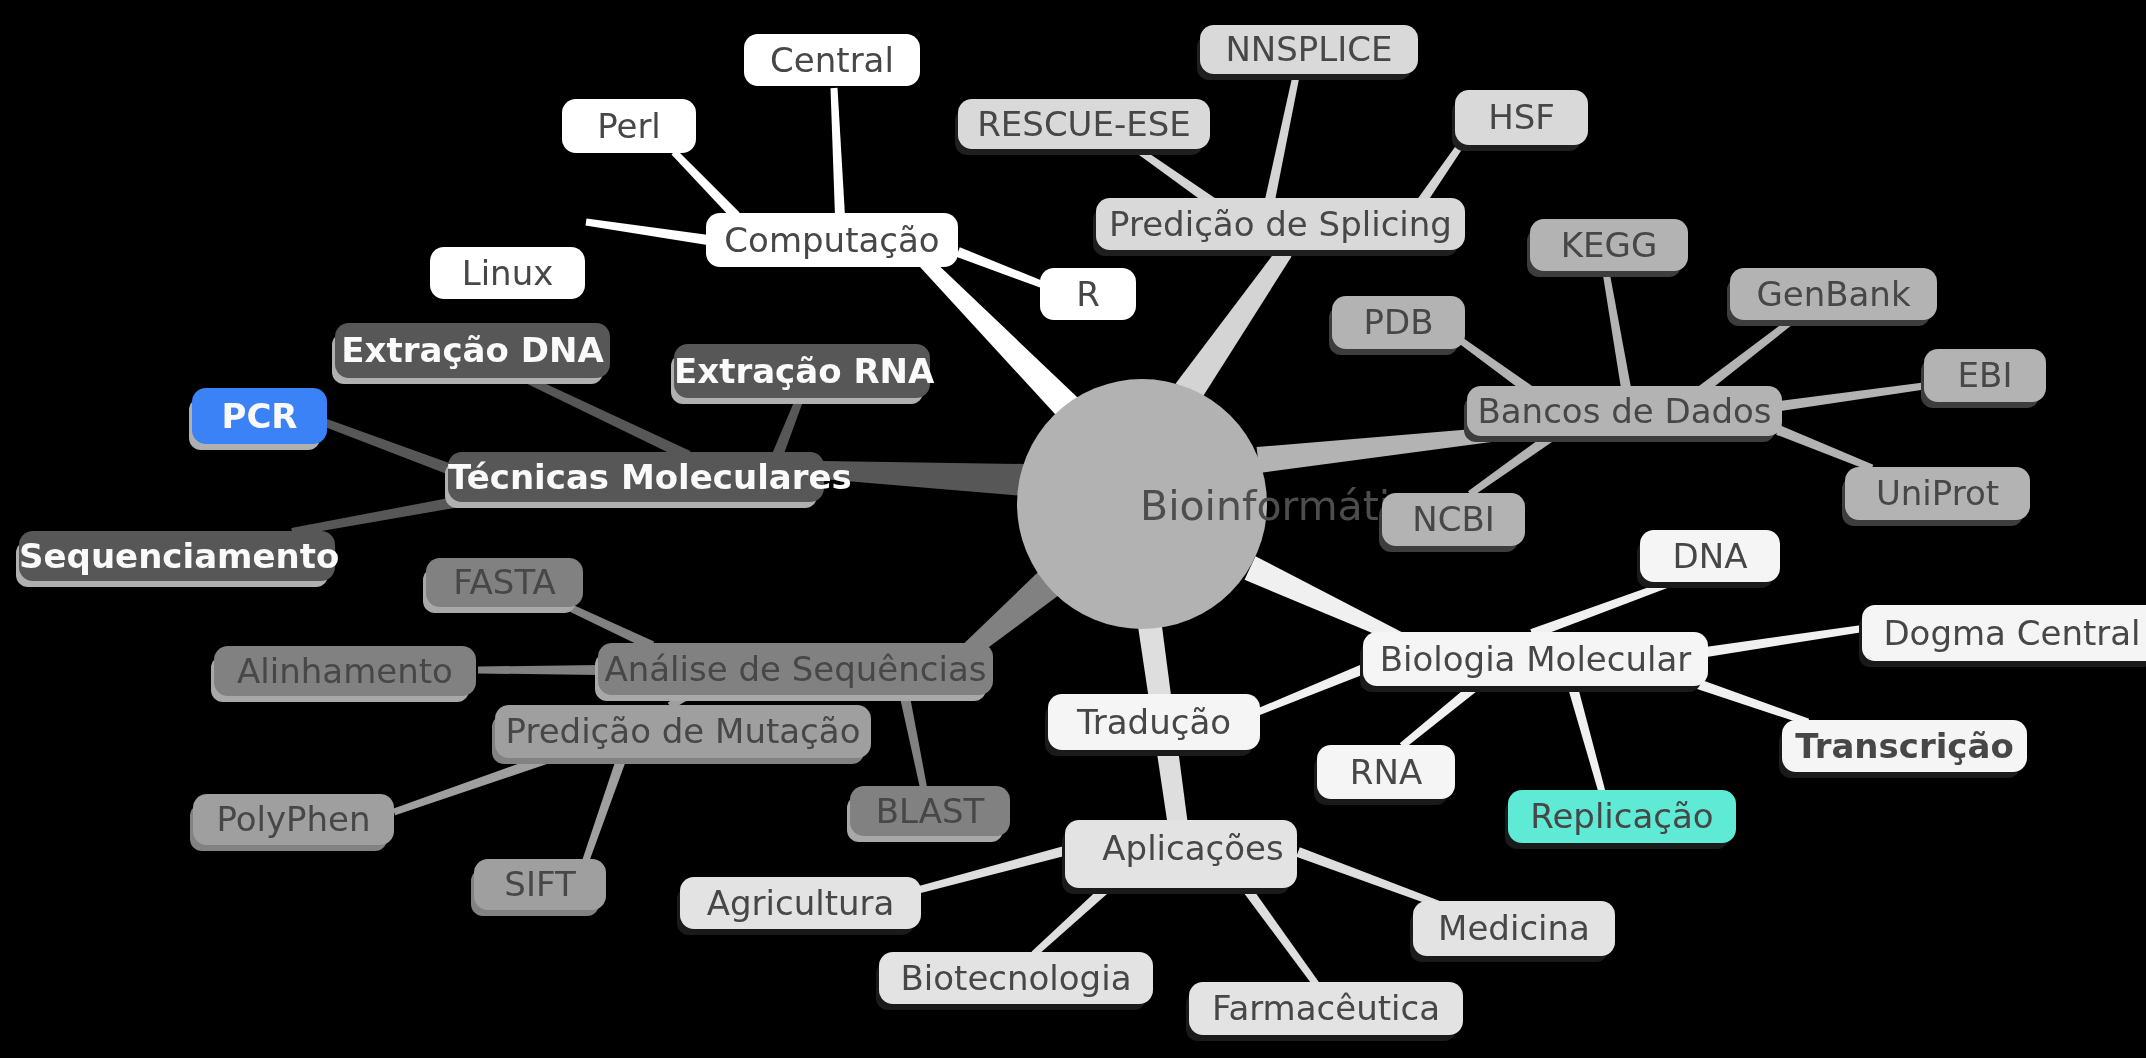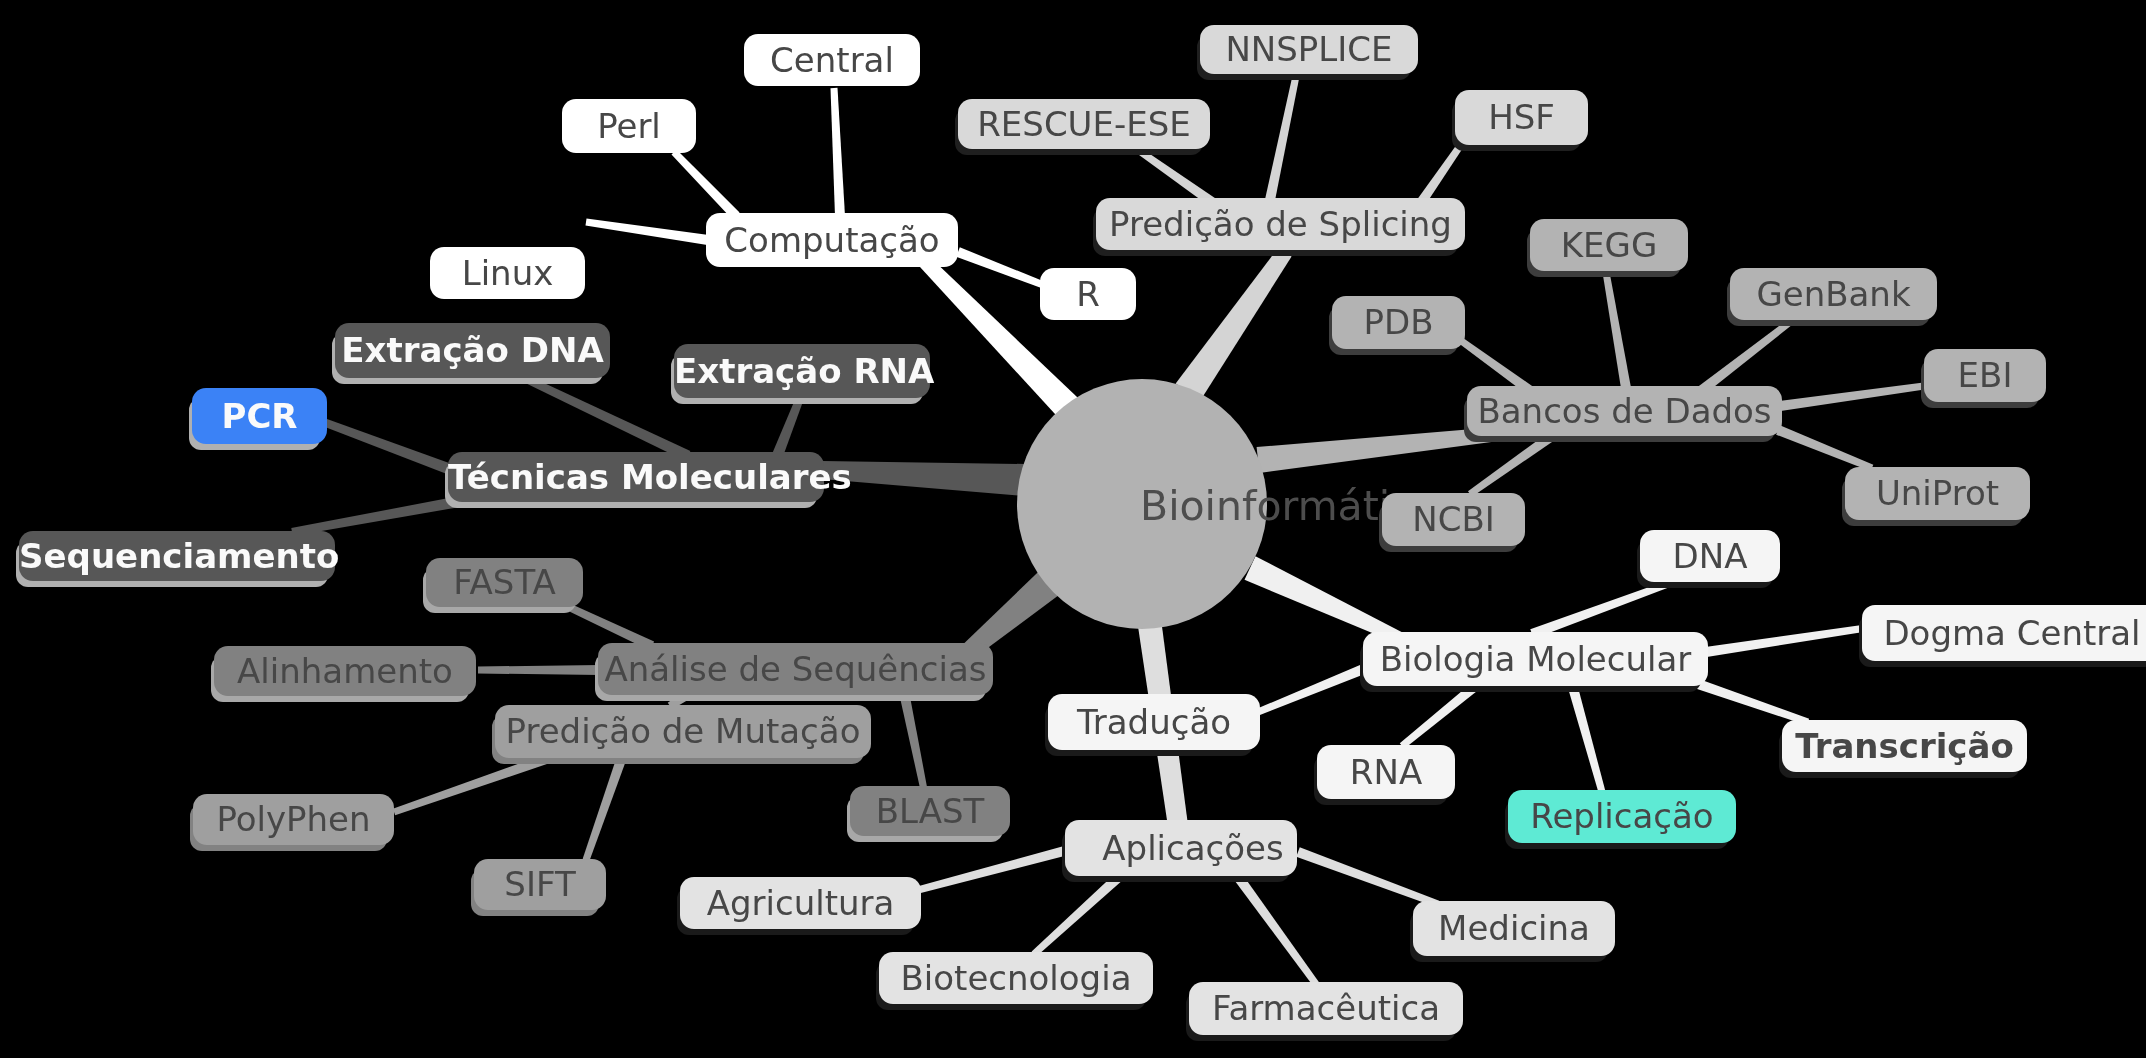--- a/index.html
+++ b/index.html
@@ -120,19 +120,19 @@
       <div class="node" style="left: 495px; top: 705px; width: 376px; height: 53px; line-height: 53px; background: rgb(159, 159, 159); color: rgb(71, 71, 71); box-shadow: rgb(130, 130, 130) -5px 8px 0px -2px;">Predição de Mutação</div>
       <div class="node" style="left: 193px; top: 794px; width: 201px; height: 51px; line-height: 51px; background: rgb(159, 159, 159); color: rgb(71, 71, 71); box-shadow: rgb(130, 130, 130) -5px 8px 0px -2px;">PolyPhen</div>
       <div class="node" style="left: 474px; top: 859px; width: 132px; height: 51px; line-height: 51px; background: rgb(159, 159, 159); color: rgb(71, 71, 71); box-shadow: rgb(130, 130, 130) -5px 8px 0px -2px;">SIFT</div>
       <div class="node" style="left: 1363px; top: 632px; width: 345px; height: 54px; line-height: 54px; background: rgb(245, 245, 245); color: rgb(71, 71, 71); box-shadow: rgb(26, 26, 26) -5px 8px 0px -2px;">Biologia Molecular</div>
       <div class="node" style="left: 1640px; top: 530px; width: 140px; height: 52px; line-height: 52px; background: rgb(245, 245, 245); color: rgb(71, 71, 71); box-shadow: rgb(26, 26, 26) -5px 8px 0px -2px;">DNA</div>
       <div class="node" style="left: 1862px; top: 605px; width: 300px; height: 56px; line-height: 56px; background: rgb(245, 245, 245); color: rgb(71, 71, 71); box-shadow: rgb(26, 26, 26) -5px 8px 0px -2px; border-radius: 13px;">Dogma Central</div>
       <div class="node" style="left: 1782px; top: 720px; width: 245px; height: 52px; line-height: 52px; background: rgb(245, 245, 245); color: rgb(71, 71, 71); box-shadow: rgb(26, 26, 26) -5px 8px 0px -2px; font-weight: bold;">Transcrição</div>
       <div class="node" style="left: 1317px; top: 745px; width: 138px; height: 54px; line-height: 54px; background: rgb(245, 245, 245); color: rgb(71, 71, 71); box-shadow: rgb(26, 26, 26) -5px 8px 0px -2px;">RNA</div>
       <div class="node" style="left: 1508px; top: 790px; width: 228px; height: 53px; line-height: 53px; background: #5eead4; color: rgb(71, 71, 71); box-shadow: rgb(26, 26, 26) -5px 8px 0px -2px;">Replicação</div>
       <div class="node" style="left: 1048px; top: 694px; width: 212px; height: 56px; line-height: 56px; background: rgb(245, 245, 245); color: rgb(71, 71, 71); box-shadow: rgb(26, 26, 26) -5px 8px 0px -2px;">Tradução</div>
-      <div class="node" style="left: 1065px; top: 820px; width: 232px; height: 56px; line-height: 56px; background: rgb(227, 227, 227); color: rgb(71, 71, 71); box-shadow: rgb(26, 26, 26) -5px 8px 0px -2px; padding-left: 24px;">Aplicações</div>
+      <div class="node" style="left: 1065px; top: 820px; width: 232px; height: 68px; line-height: 56px; background: rgb(227, 227, 227); color: rgb(71, 71, 71); box-shadow: rgb(26, 26, 26) -5px 8px 0px -2px; padding-left: 24px;">Aplicações</div>
       <div class="node" style="left: 680px; top: 877px; width: 241px; height: 52px; line-height: 52px; background: rgb(227, 227, 227); color: rgb(71, 71, 71); box-shadow: rgb(26, 26, 26) -5px 8px 0px -2px;">Agricultura</div>
       <div class="node" style="left: 879px; top: 952px; width: 274px; height: 52px; line-height: 52px; background: rgb(227, 227, 227); color: rgb(71, 71, 71); box-shadow: rgb(26, 26, 26) -5px 8px 0px -2px;">Biotecnologia</div>
       <div class="node" style="left: 1189px; top: 982px; width: 274px; height: 53px; line-height: 53px; background: rgb(227, 227, 227); color: rgb(71, 71, 71); box-shadow: rgb(26, 26, 26) -5px 8px 0px -2px;">Farmacêutica</div>
       <div class="node" style="left: 1413px; top: 901px; width: 202px; height: 55px; line-height: 55px; background: rgb(227, 227, 227); color: rgb(71, 71, 71); box-shadow: rgb(26, 26, 26) -5px 8px 0px -2px;">Medicina</div>
     </div>
 </div>
 
 </body></html>

